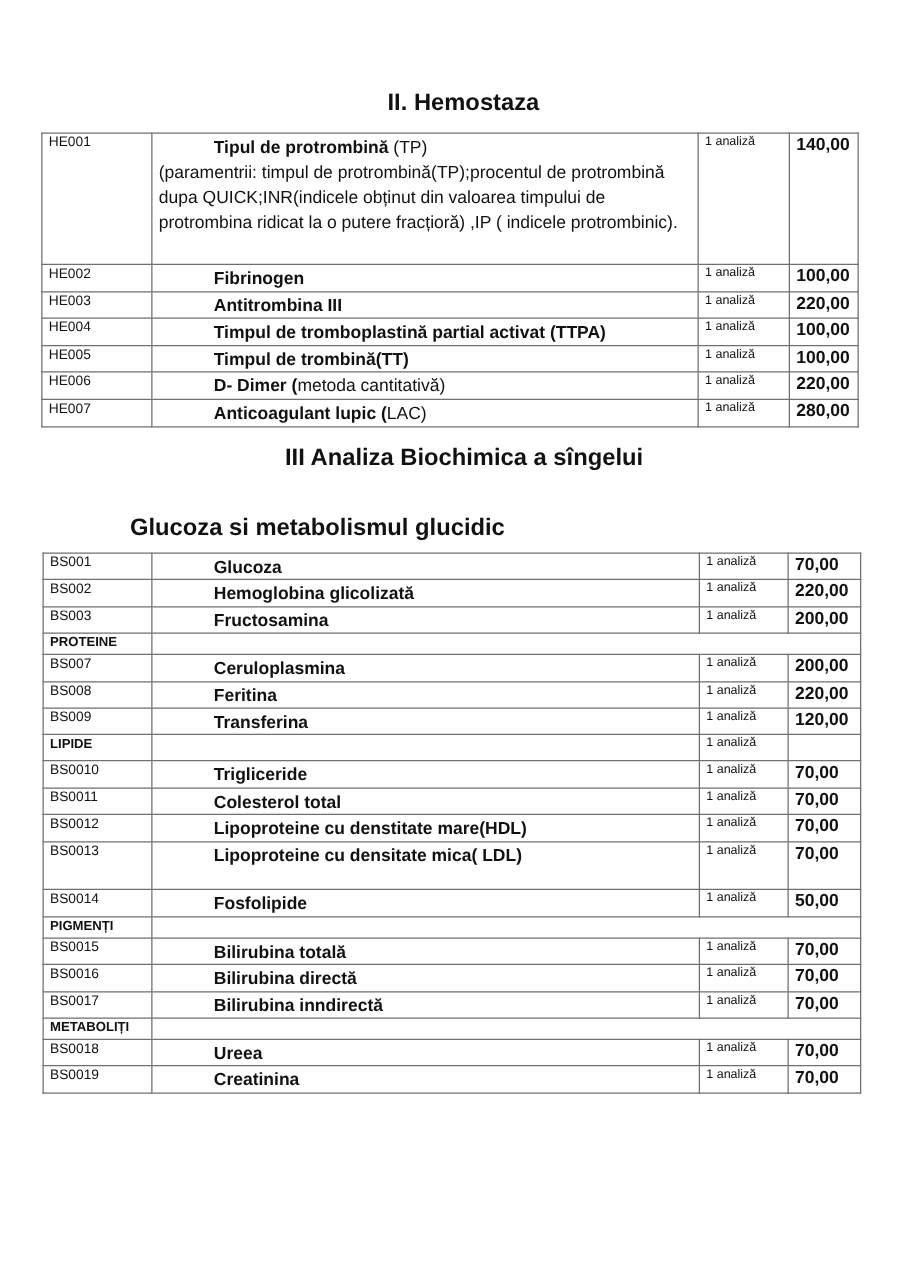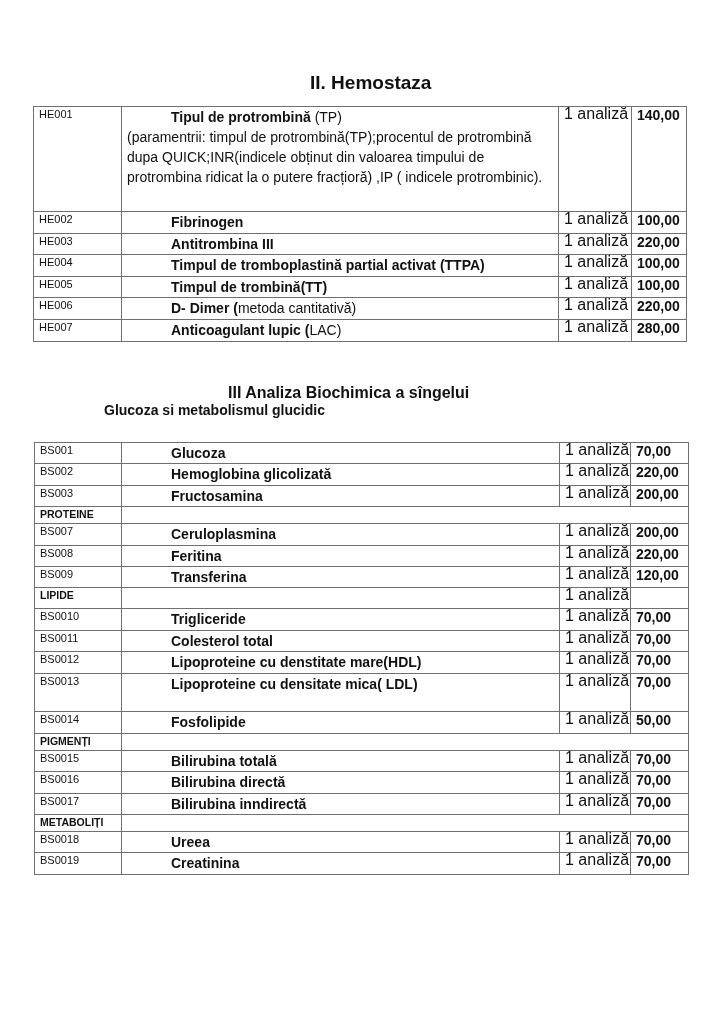--- a/index.html
+++ b/index.html
@@ -1,30 +1,30 @@
 <!DOCTYPE html>
 <html><head>
 <meta charset="utf-8">
 <style>
   html, body { margin: 0; padding: 0; background: #ffffff; }
   body { width: 724px; height: 1024px; position: relative; overflow: hidden;
          font-family: "Liberation Sans", "DejaVu Sans", sans-serif; color: #111; }
   .title { position: absolute; font-weight: bold; white-space: nowrap; }
   #sec2-title { left: 310px; top: 72px; font-size: 19px; }
-  #sec3-title { left: 228px; top: 384px; font-size: 16px; }
-  #sec3-sub   { left: 104px; top: 402px; font-size: 14px; }
+  #sec3-title { left: 228px; top: 356px; font-size: 19px; }
+  #sec3-sub   { left: 104px; top: 412px; font-size: 19px; }
   table.grid { position: absolute; border-collapse: collapse; table-layout: fixed; }
   table.grid td { border: 1px solid #6f6f6f; padding: 0 0 0 5px; vertical-align: top;
                   overflow: hidden; white-space: nowrap; }
   #t1 { left: 33px; top: 106px; width: 653px; }
   #t2 { left: 34px; top: 442px; width: 654px; }
   td.code { font-size: 11px; padding-top: 3px; line-height: 14px; }
   td.name { font-size: 14px; line-height: 20px; padding-left: 6px; }
   td.name b { font-weight: bold; margin-left: 44px; }
-  td.unit { font-size: 16px; padding-top: 3px; line-height: 14px; padding-left: 7px; }
+  td.unit { font-size: 10px; padding-top: 3px; line-height: 14px; padding-left: 7px; }
   td.price { font-size: 14px; font-weight: bold; padding-top: 2px; line-height: 16px; padding-left: 5px; }
   td.group { font-size: 10.5px; font-weight: bold; line-height: 14px; padding-top: 1px; }
   .desc { white-space: normal; font-weight: normal; }
   .multi { white-space: normal; }
 </style>
 </head>
 <body>
 
 <div id="sec2-title" class="title">II.  Hemostaza</div>
 

